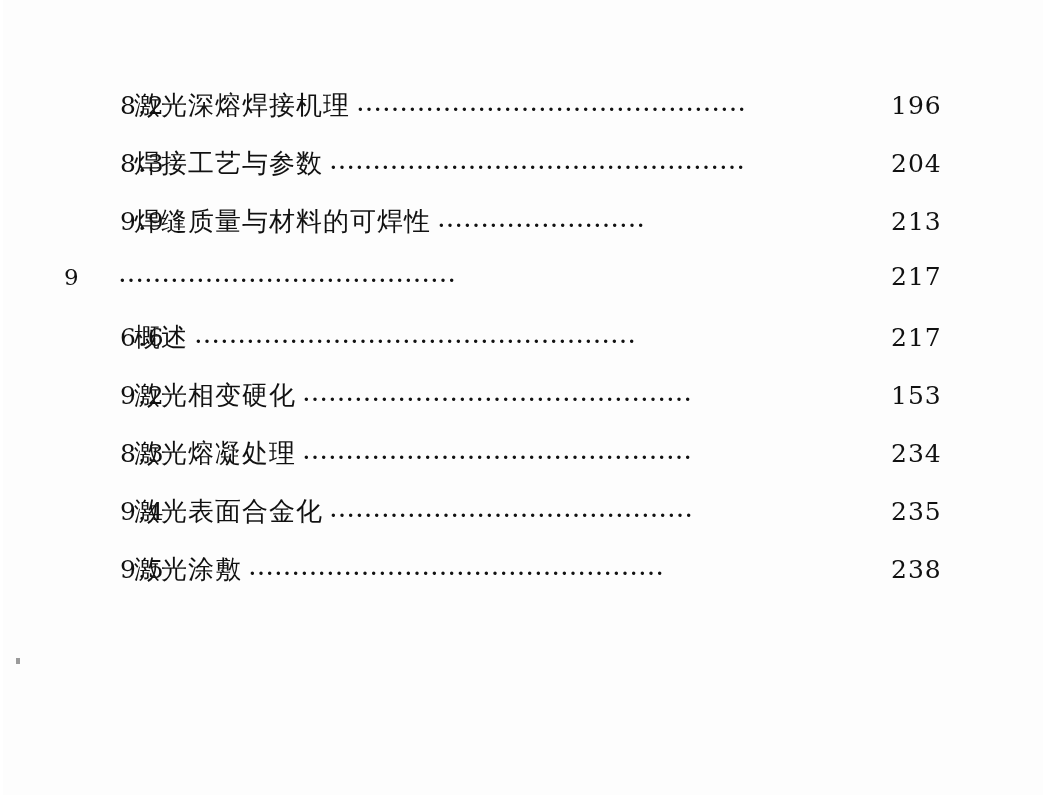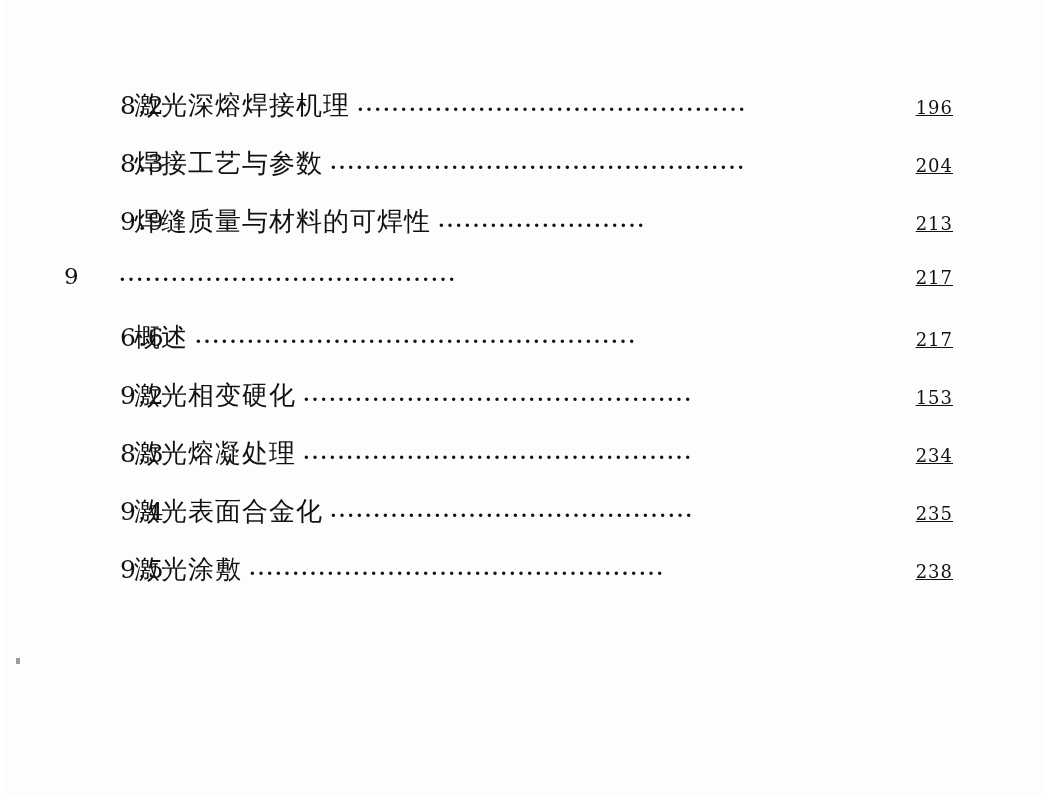--- a/index.html
+++ b/index.html
@@ -82,25 +82,24 @@
     font-size: 26px;
     line-height: 1;
     position: relative;
     top: -3px;
     color: #111;
     letter-spacing: 0px;
   }
 
   .page-no {
     min-width: 62px;
-    text-align: right;
-    font-size: 18px;
+    text-align: left;
+    font-size: 25px;
     font-family: "DejaVu Serif", "Liberation Serif", serif;
     letter-spacing: 1px;
-    text-decoration: underline;
   }
 
   .speck {
     position: absolute;
     left: 16px;
     top: 658px;
     width: 4px;
     height: 6px;
     background: #7a7a7a;
     opacity: .75;

